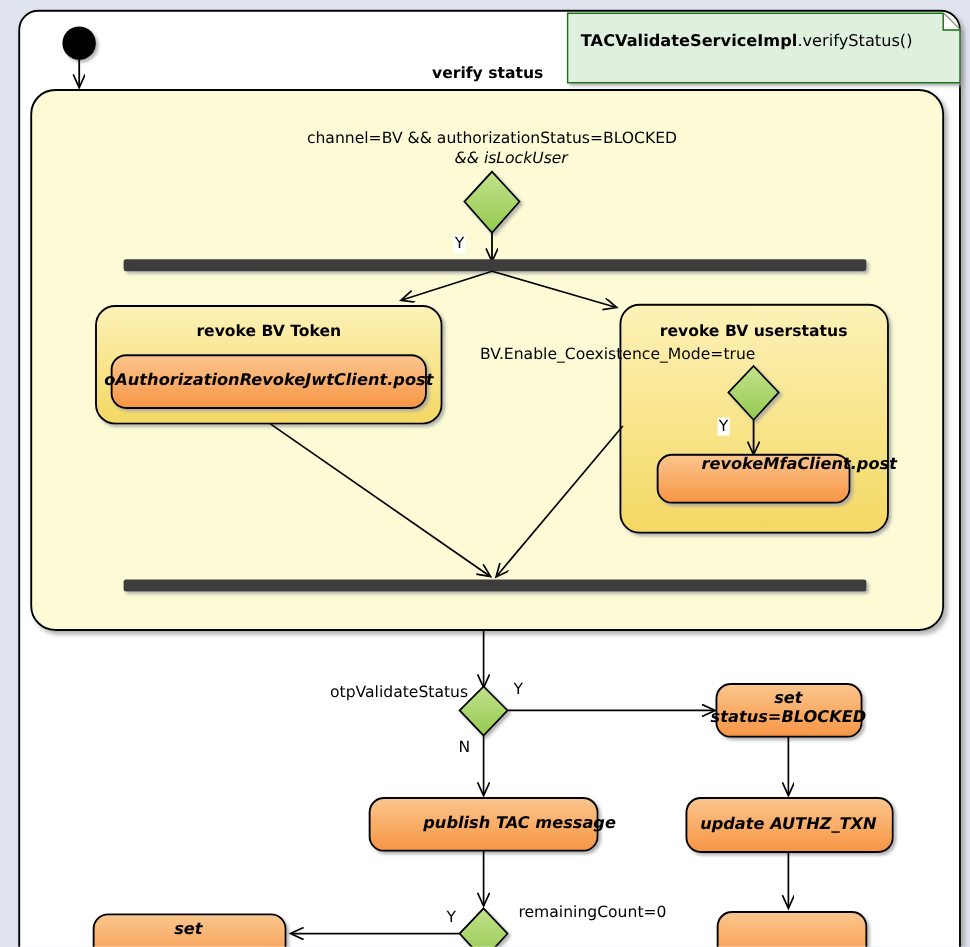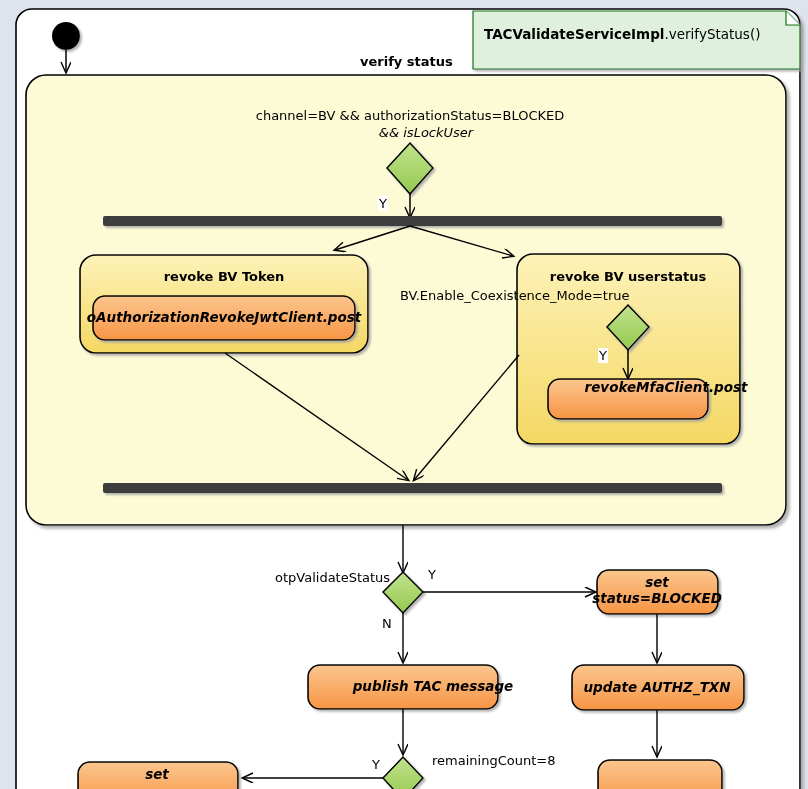--- a/index.html
+++ b/index.html
@@ -174,19 +174,19 @@
   <div class="lbl yn" style="left:381px;top:616px;">N</div>
 
   <div class="lbl actxt center" style="left:657px;top:575px;">set</div>
   <div class="lbl actxt center" style="left:657px;top:591px;">status=BLOCKED</div>
 
   <div class="lbl actxt center" style="left:403px;top:679px;margin-left:30px;">publish TAC message</div>
 
   <div class="lbl actxt center" style="left:657px;top:680px;">update AUTHZ_TXN</div>
 
   <div class="lbl yn" style="left:371px;top:757px;">Y</div>
-  <div class="lbl guard" style="left:432px;top:753px;">remainingCount=8</div>
+  <div class="lbl guard" style="left:432px;top:753px;">remainingCount=0</div>
 
   <div class="lbl actxt center" style="left:157px;top:767px;">set</div>
 
   <div class="lbl actxt center" style="left:660px;top:770px;margin-top:48px;">push AuditLog</div>
 
 </div>
 
 </body></html>

